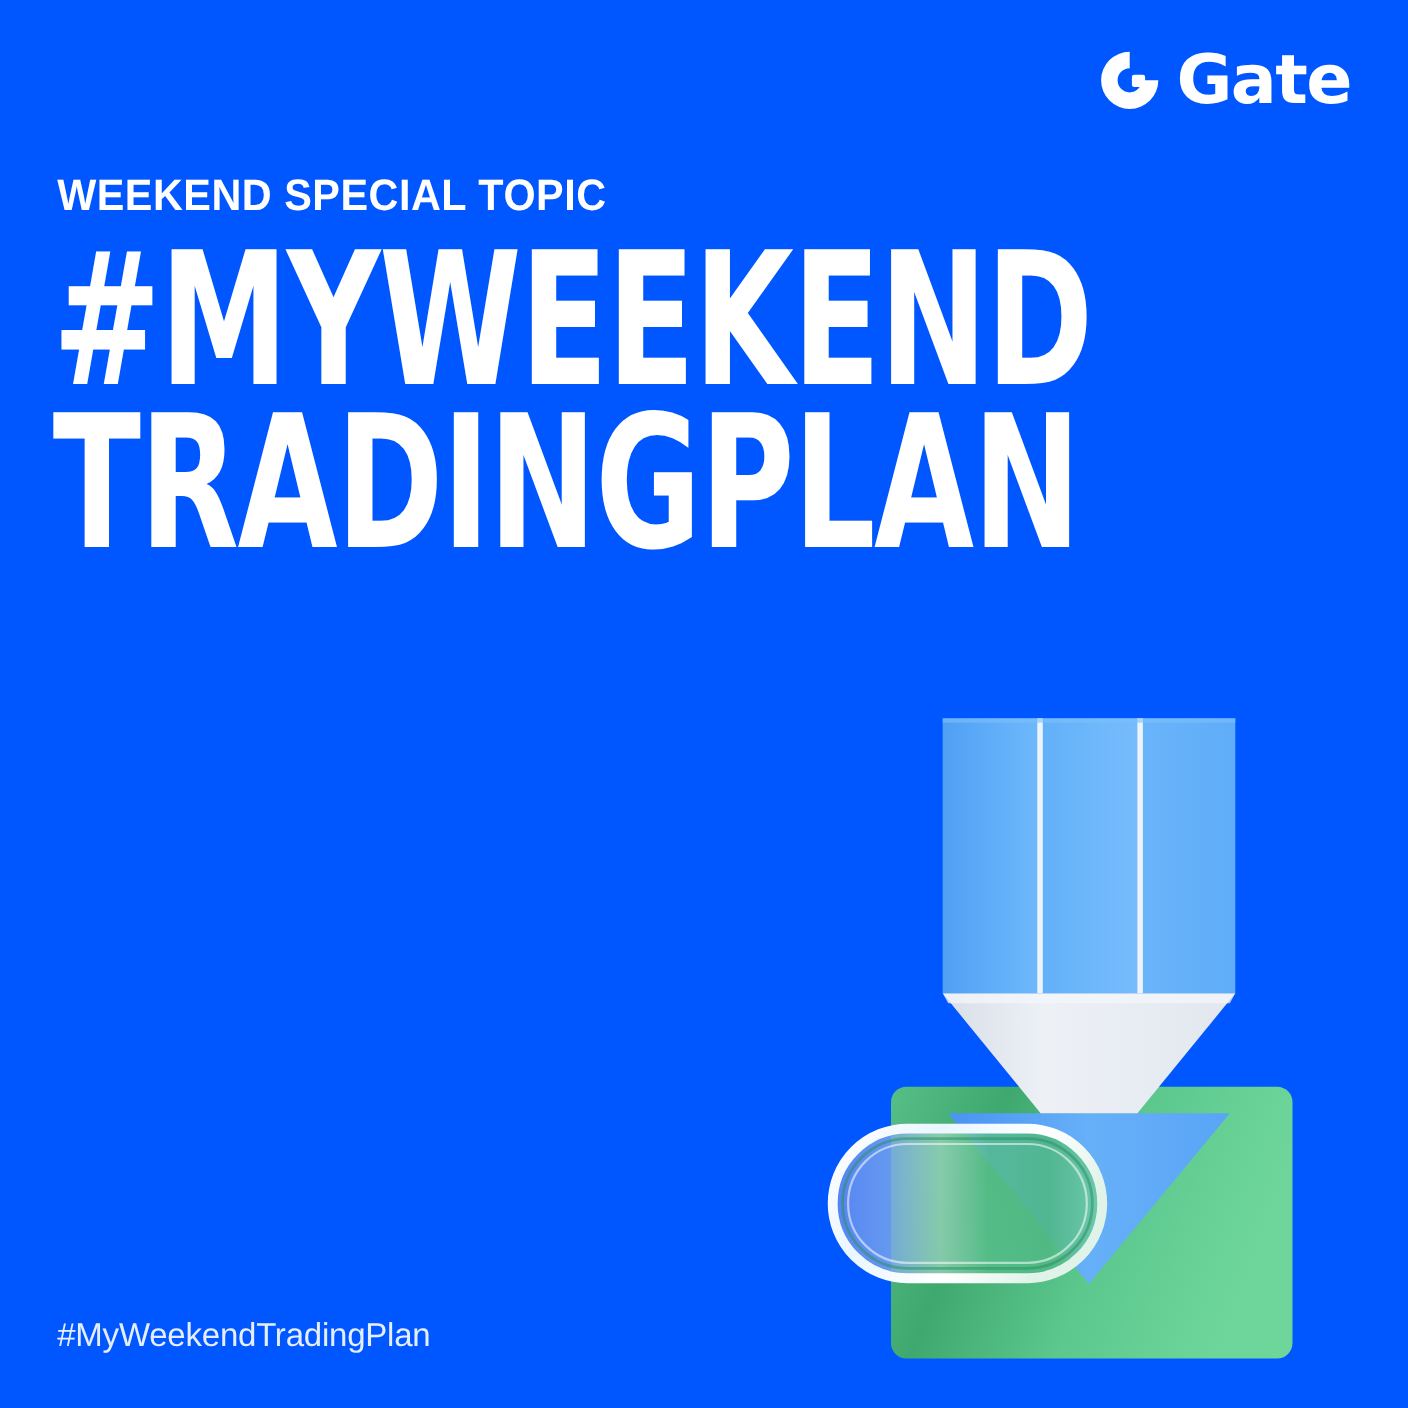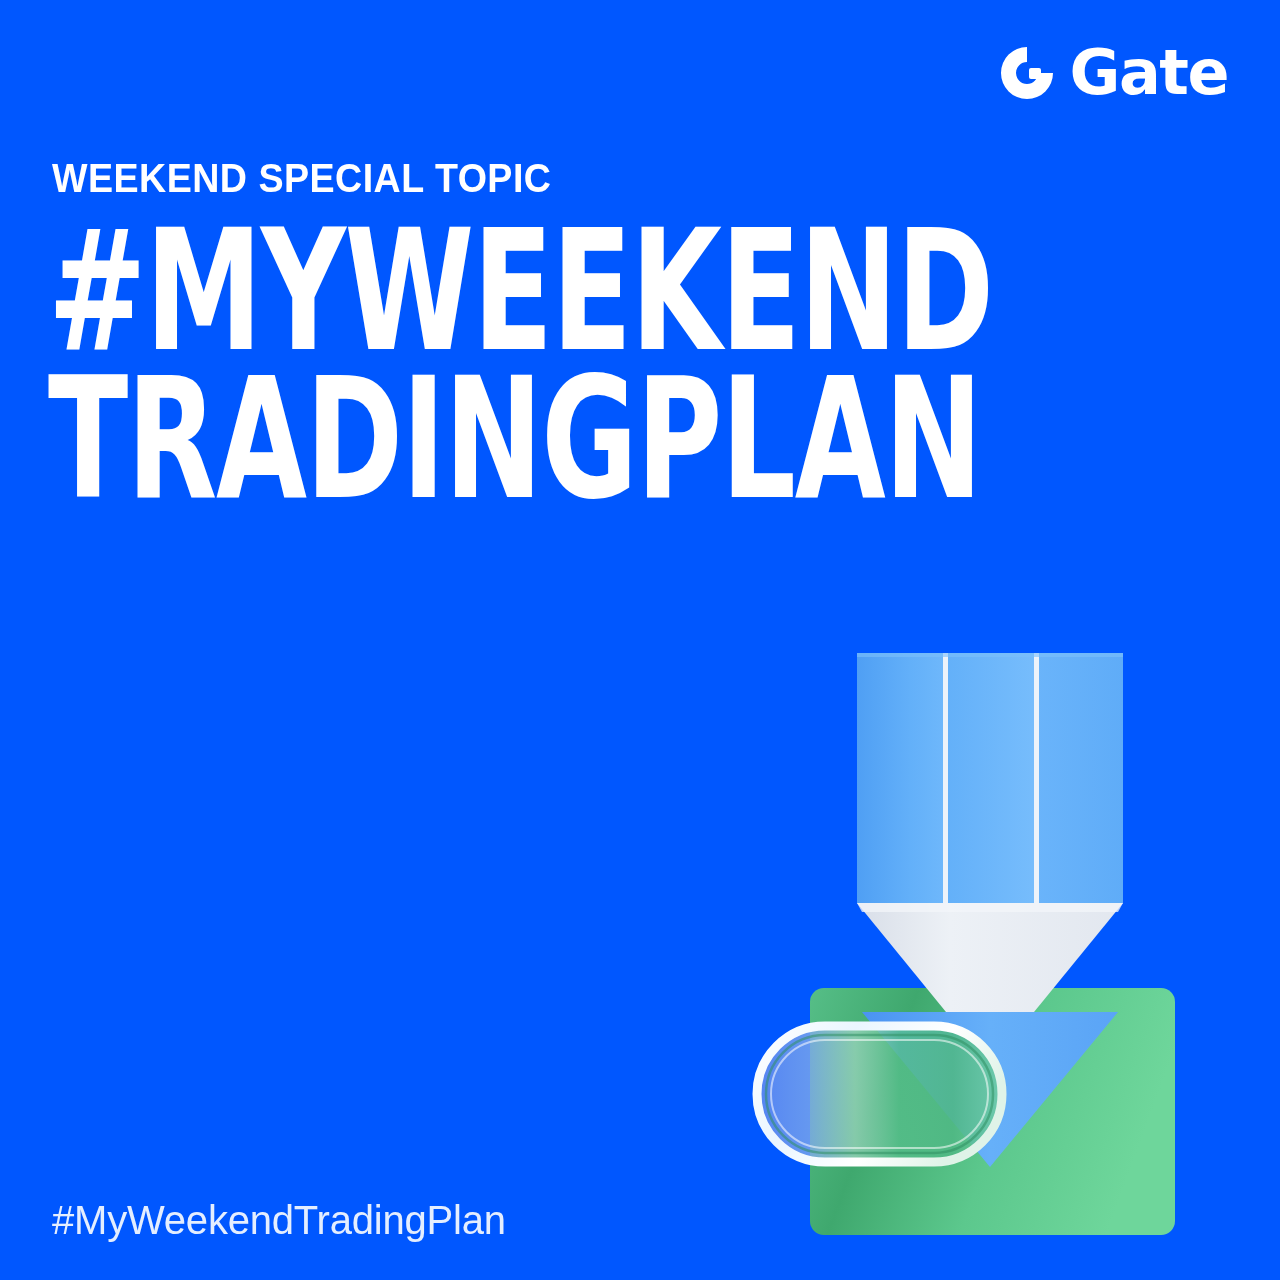--- a/index.html
+++ b/index.html
@@ -79,21 +79,21 @@
     font-weight:bold;
     line-height:1.17;
     letter-spacing:-0.3px;
   }
   .promo .p-line { display:block; transform:scaleX(0.96); transform-origin:left center; }
 
   .tag {
     position:absolute;
     left:52px; top:1200px;
     color:#E4EEFF;
-    font-size:40px;
+    font-size:30px;
     font-weight:normal;
     letter-spacing:-0.2px;
     line-height:1;
   }
 
   
   .art { position:absolute; left:0; top:0; width:1280px; height:1280px; pointer-events:none; }
 </style>
 </head>
 <body>

